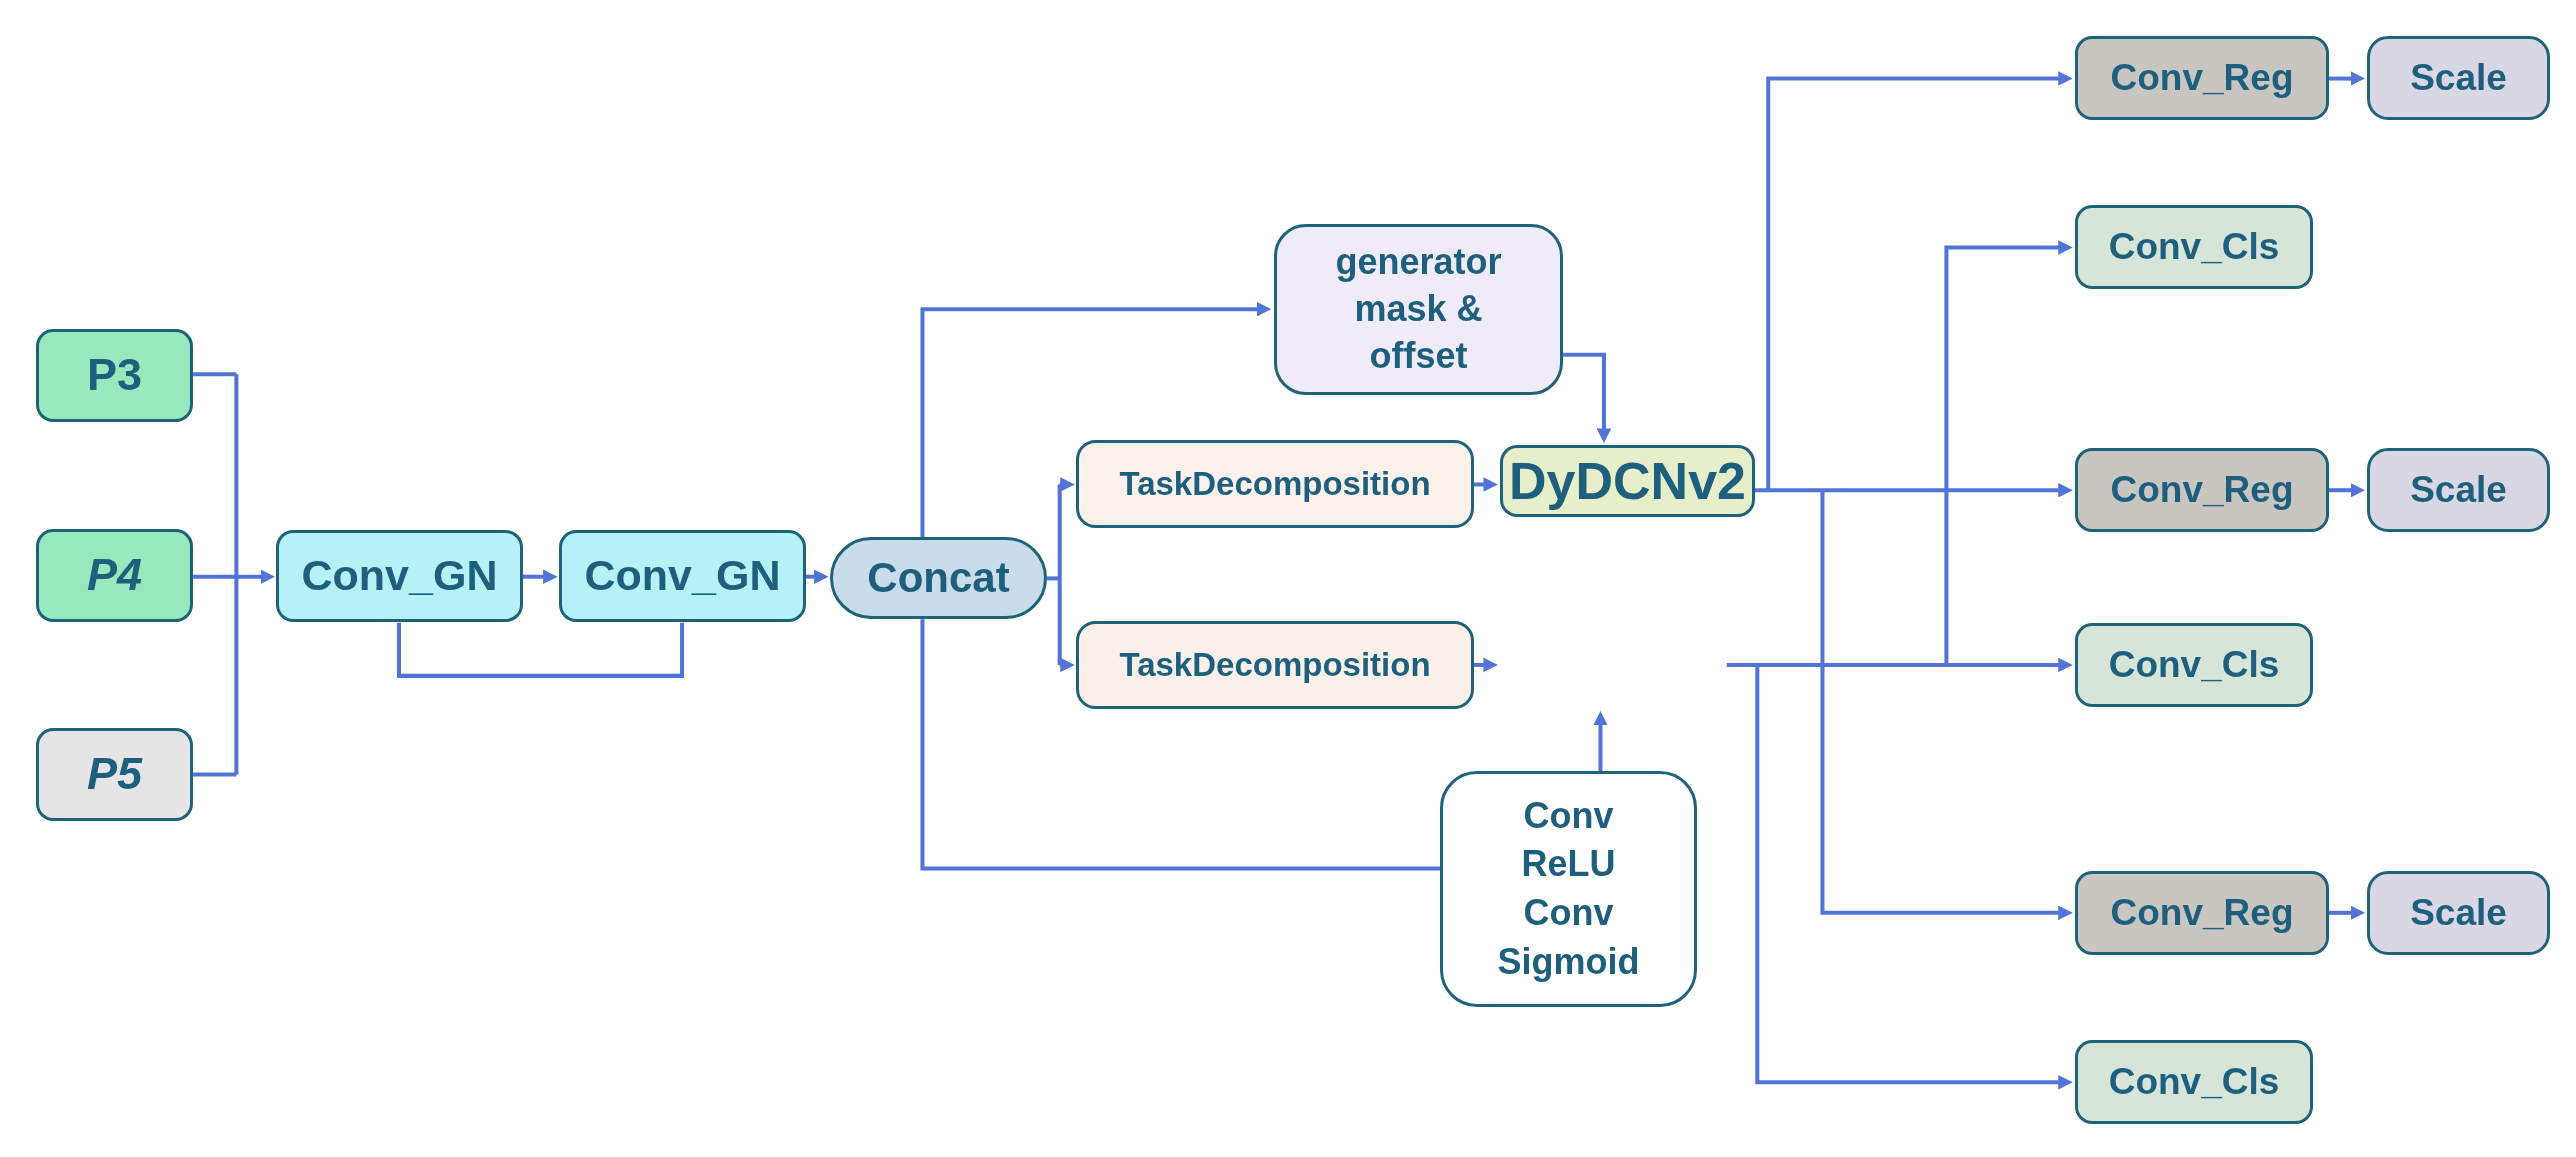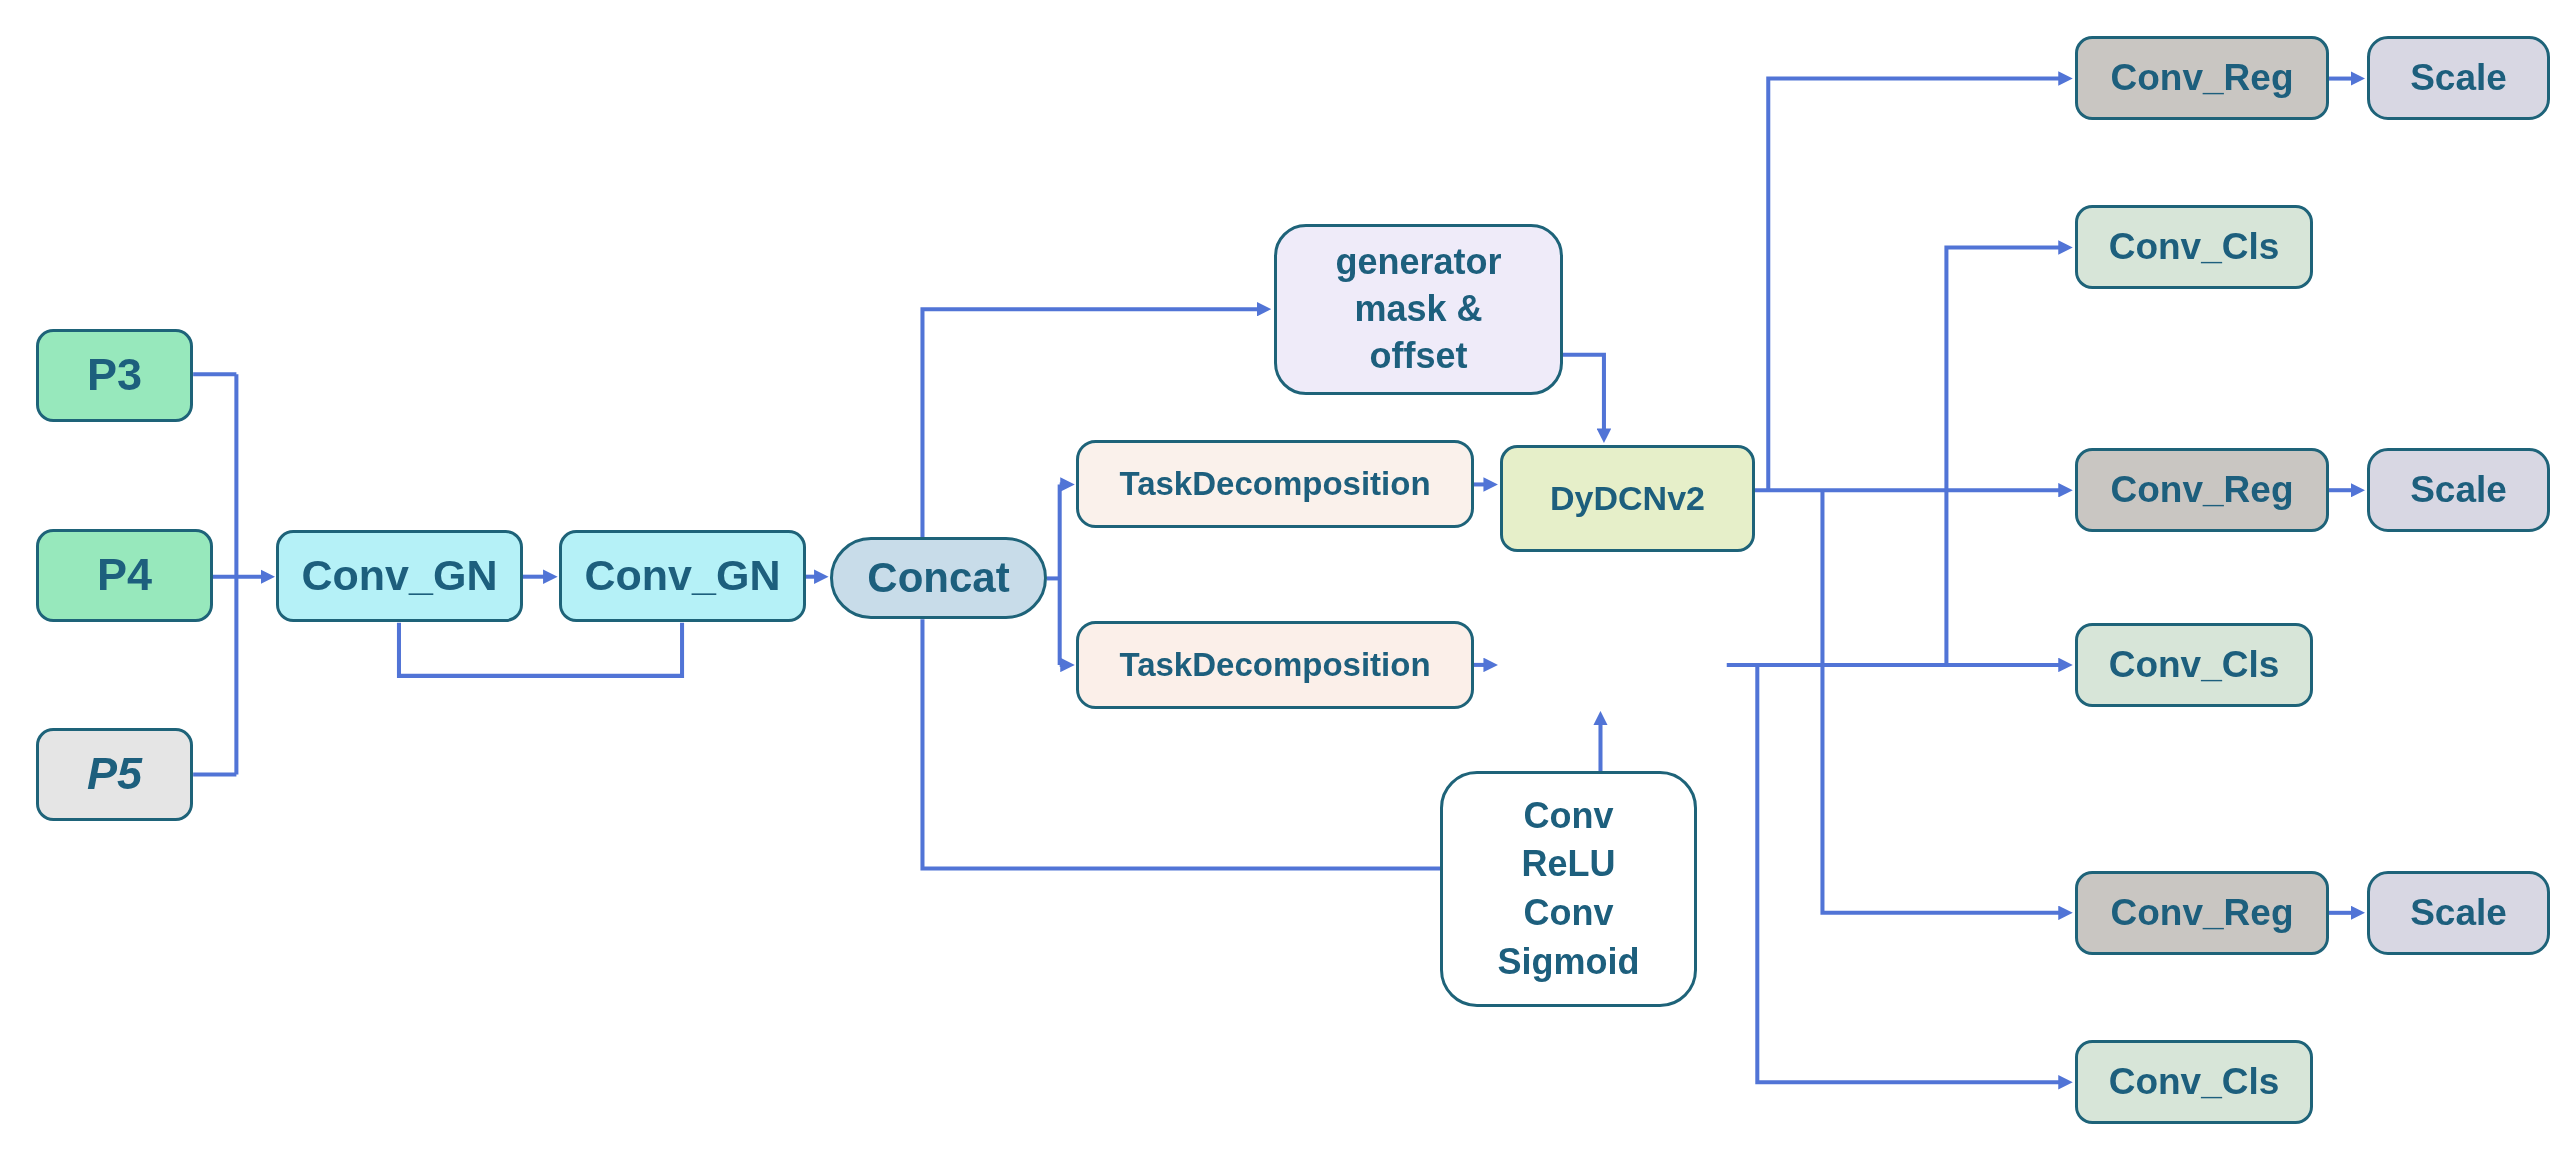--- a/index.html
+++ b/index.html
@@ -19,29 +19,29 @@
     border:3.5px solid var(--border,#1e6379);
     border-radius:17.3px;
     color:var(--text,#1d5f7d);
     font-weight:bold;
     text-align:center;
     box-sizing:border-box;
     line-height:1.25;
   }
   
   .n-p3{left:36px;top:329px;width:157px;height:93px;font-size:45px;}
-  .n-p4{left:36px;top:529px;width:177px;height:93px;font-size:45px;}
+  .n-p4{left:36px;top:529px;width:157px;height:93px;font-size:45px;font-style:italic;}
   .n-p5{left:36px;top:728px;width:157px;height:93px;font-size:45px;}
   .n-gn1{left:276px;top:530px;width:247px;height:92px;font-size:43px;}
   .n-gn2{left:559px;top:530px;width:247px;height:92px;font-size:43px;}
   .n-concat{left:830px;top:537px;width:217px;height:82px;font-size:42px;border-radius:41px;}
   .n-gen{left:1274px;top:224px;width:289px;height:171px;font-size:36px;border-radius:32px;line-height:1.3;}
   .n-td1{left:1076px;top:440px;width:398px;height:88px;font-size:33px;border-radius:19.6px;}
   .n-td2{left:1076px;top:621px;width:398px;height:88px;font-size:33px;border-radius:19.6px;}
-  .n-dy{left:1500px;top:445px;width:255px;height:107px;font-size:34px;}
+  .n-dy{left:1500px;top:445px;width:255px;height:72px;font-size:52px;}
   .n-mul{left:1500px;top:621px;width:227px;height:88px;font-size:39px;border-radius:19.6px;}
   .n-stack{left:1440px;top:771px;width:257px;height:236px;font-size:36px;border-radius:37px;background:#ffffff;line-height:1.35;}
   .n-reg1{left:2075px;top:36px;width:254px;height:84px;font-size:37px;}
   .n-scl1{left:2367px;top:36px;width:183px;height:84px;font-size:37px;border-radius:21px;}
   .n-cls1{left:2075px;top:205px;width:238px;height:84px;font-size:37px;}
   .n-reg2{left:2075px;top:448px;width:254px;height:84px;font-size:37px;}
   .n-scl2{left:2367px;top:448px;width:183px;height:84px;font-size:37px;border-radius:21px;}
   .n-cls2{left:2075px;top:623px;width:238px;height:84px;font-size:37px;}
   .n-reg3{left:2075px;top:871px;width:254px;height:84px;font-size:37px;}
   .n-scl3{left:2367px;top:871px;width:183px;height:84px;font-size:37px;border-radius:21px;}

